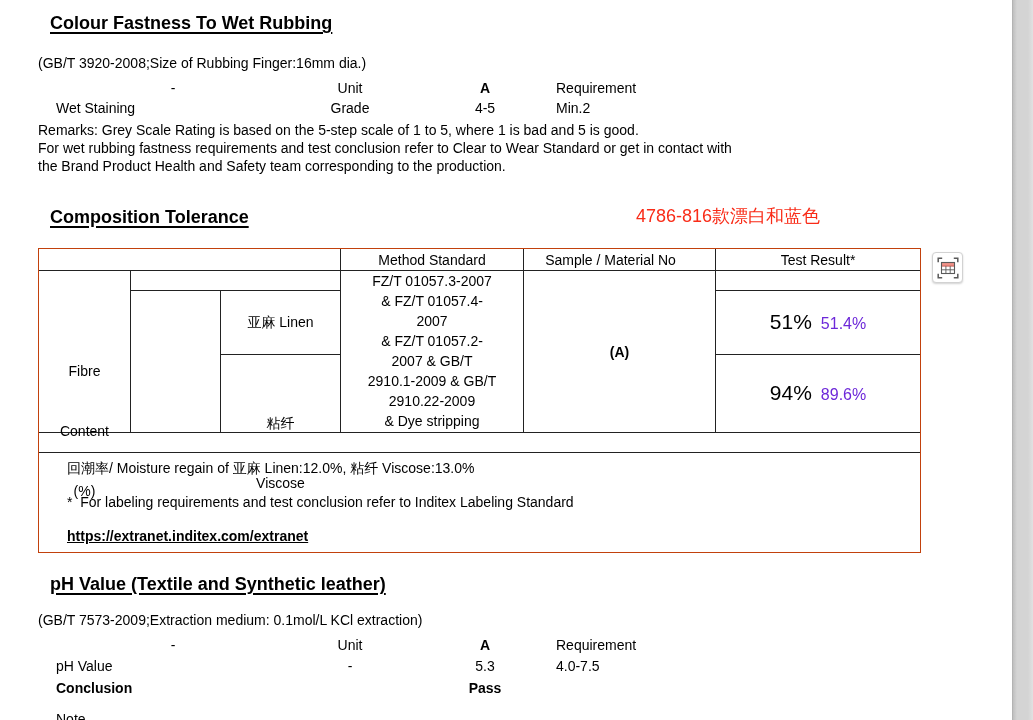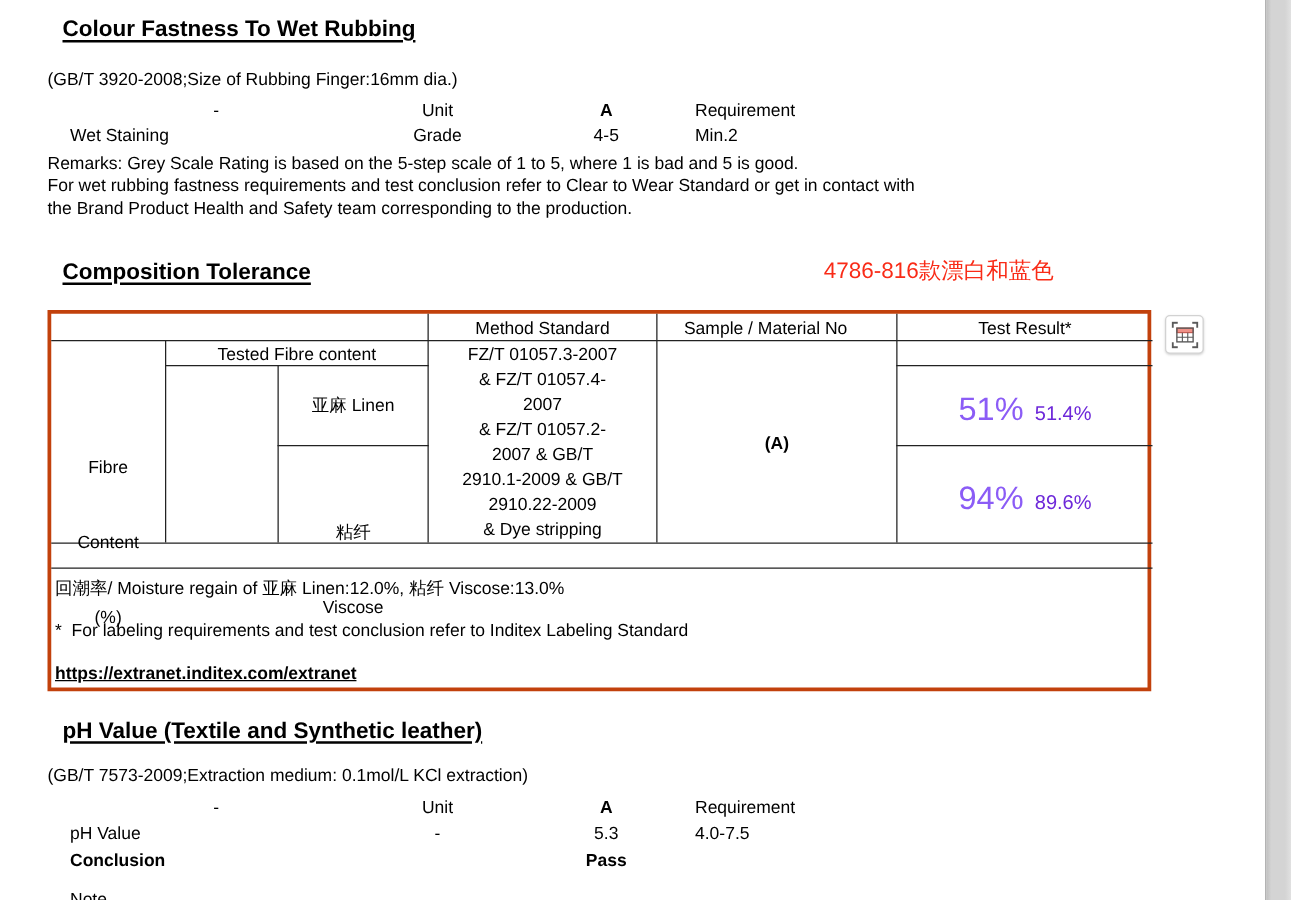--- a/index.html
+++ b/index.html
@@ -21,31 +21,31 @@
   .c1h{left:0;width:270px;text-align:center}
   .c1l{left:18px;text-align:left}
   .c2{left:252px;width:120px;text-align:center}
   .c3{left:392px;width:110px;text-align:center}
   .c4{left:518px;width:140px;text-align:left}
   .bold{font-weight:bold}
   .remarks{line-height:18px}
   
   .ctable{
     position:absolute;left:38px;top:248px;width:883px;height:305px;
-    border:3px solid #c2410c;box-sizing:border-box;background:#fff;
+    border:1px solid #c2410c;box-sizing:border-box;background:#fff;
   }
   .hl{position:absolute;height:1px;background:#222}
   .vl{position:absolute;width:1px;background:#222}
   .tcell{position:absolute;text-align:center;white-space:pre}
   .mlines{display:flex;flex-direction:column;justify-content:center;line-height:20px}
   .stack{line-height:20px;text-align:center}
   .resrow{position:absolute;display:flex;justify-content:center;align-items:baseline;gap:9px}
-  .res-red{font-size:26px;color:#8b5cf6;white-space:pre}
+  .res-red{font-size:21px;color:#000000;white-space:pre}
   .res-blk{font-size:16px;color:#6d28d9;white-space:pre}
-  .tfoot-line{position:absolute;left:3px;white-space:pre}
+  .tfoot-line{position:absolute;left:28px;white-space:pre}
   .link{font-weight:bold;text-decoration:underline;color:#000;cursor:pointer}
   
   .capture-btn{
     position:absolute;left:932px;top:252px;width:31px;height:31px;
     background:#fff;border:1px solid #d2d2d2;border-radius:4px;
     box-shadow:0 1px 2px rgba(0,0,0,.18);
     display:flex;align-items:center;justify-content:center;cursor:pointer;box-sizing:border-box;
   }
   
   .gutter{
@@ -79,21 +79,21 @@
   </div>
 
   <div class="abs remarks" style="left:38px;top:121px">
     <div class="pre">Remarks: Grey Scale Rating is based on the 5-step scale of 1 to 5, where 1 is bad and 5 is good.</div>
     <div class="pre">For wet rubbing fastness requirements and test conclusion refer to Clear to Wear Standard or get in contact with</div>
     <div class="pre">the Brand Product Health and Safety team corresponding to the production.</div>
   </div>
 
   <div class="abs sec-title" style="left:50px;top:207px">Composition Tolerance</div>
 
-  <div class="abs annotation" style="left:659px;top:204px">4786-816款漂白和蓝色</div>
+  <div class="abs annotation" style="left:636px;top:204px">4786-816款漂白和蓝色</div>
 
   <div class="ctable">
 
     <div class="vl" style="left:301px;top:0;height:183px"></div>
     <div class="vl" style="left:484px;top:0;height:183px"></div>
     <div class="vl" style="left:676px;top:0;height:183px"></div>
     <div class="vl" style="left:91px;top:21px;height:162px"></div>
     <div class="vl" style="left:181px;top:41px;height:142px"></div>
     <div class="hl" style="left:0;top:21px;width:881px"></div>
     <div class="hl" style="left:91px;top:41px;width:211px"></div>
@@ -106,21 +106,20 @@
     <div class="tcell" style="left:301px;top:3px;width:184px">Method Standard</div>
     <div class="tcell" style="left:484px;top:3px;width:175px">Sample / Material No</div>
     <div class="tcell" style="left:676px;top:3px;width:206px">Test Result*</div>
 
     <div class="tcell stack" style="left:0;top:72px;width:91px">
       <div>Fibre</div>
       <div>Content</div>
       <div>(%)</div>
     </div>
 
-    <div class="tcell" style="left:91px;top:24px;width:211px">Tested Fibre content</div>
 
     <div class="tcell" style="left:181px;top:65px;width:121px">亚麻 Linen</div>
     <div class="tcell stack" style="left:181px;top:124px;width:121px">
       <div>粘纤</div>
       <div>Viscose</div>
     </div>
 
     <div class="tcell mlines" style="left:301px;top:21px;width:184px;height:162px">
       <div>FZ/T 01057.3-2007</div>
       <div>&amp; FZ/T 01057.4-</div>

